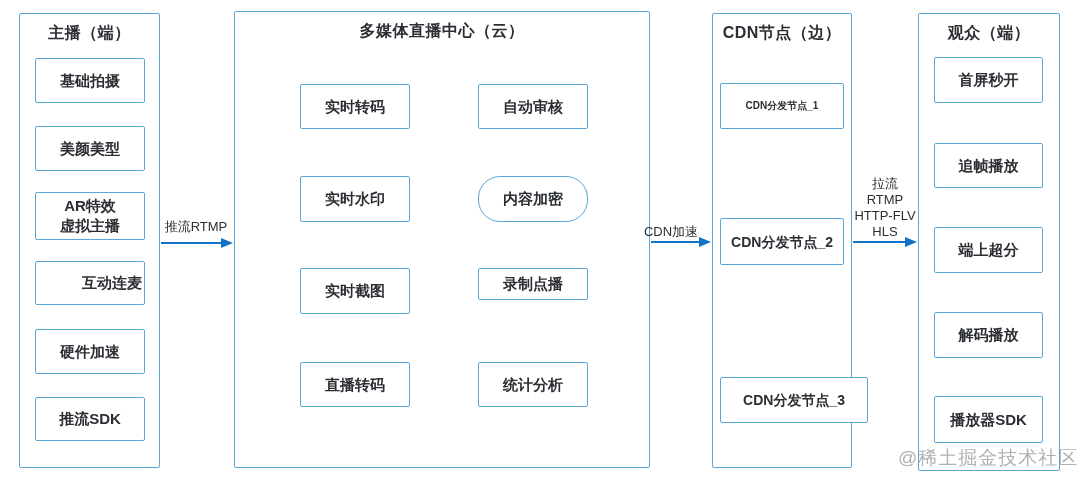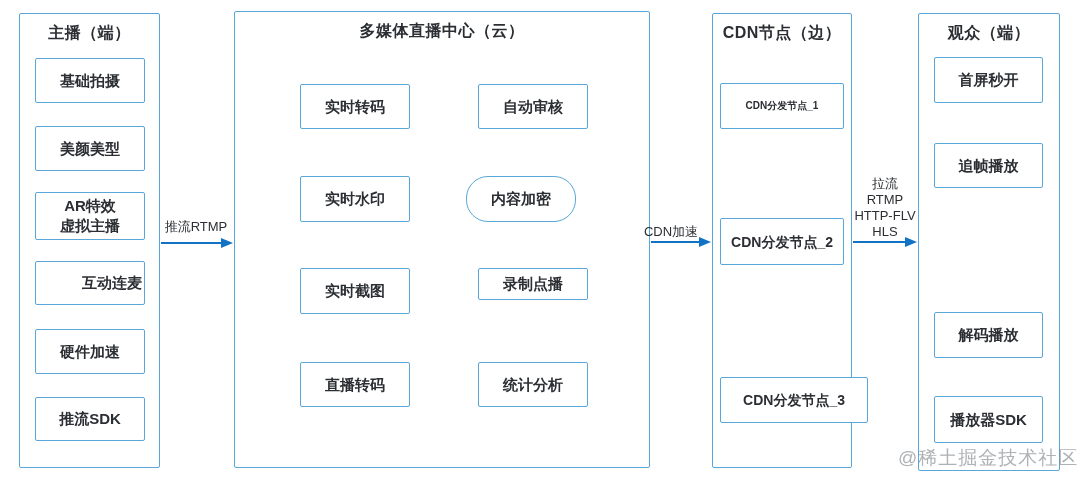--- a/index.html
+++ b/index.html
@@ -56,36 +56,37 @@
   <div class="node" style="left:35px;top:397px;width:110px;height:44px;">推流SDK</div>
 
   <div class="panel" style="left:234px;top:11px;width:416px;height:457px;">
     <div class="panel-title">多媒体直播中心（云）</div>
   </div>
   <div class="node" style="left:300px;top:176px;width:110px;height:46px;">实时水印</div>
   <div class="node" style="left:300px;top:84px;width:110px;height:45px;">实时转码</div>
   <div class="node" style="left:300px;top:268px;width:110px;height:46px;">实时截图</div>
   <div class="node" style="left:300px;top:362px;width:110px;height:45px;">直播转码</div>
   <div class="node" style="left:478px;top:84px;width:110px;height:45px;">自动审核</div>
-  <div class="node" style="left:466px;top:176px;width:110px;height:46px;border-radius:22px;">内容加密</div>
+  <div class="node" style="left:478px;top:176px;width:110px;height:46px;border-radius:22px;">内容加密</div>
   <div class="node" style="left:478px;top:268px;width:110px;height:32px;">录制点播</div>
   <div class="node" style="left:478px;top:362px;width:110px;height:45px;">统计分析</div>
 
   <div class="panel" style="left:712px;top:13px;width:140px;height:455px;">
     <div class="panel-title">CDN节点（边）</div>
   </div>
   <div class="node" style="left:720px;top:83px;width:124px;height:46px;font-size:10px;">CDN分发节点_1</div>
   <div class="node" style="left:720px;top:218px;width:124px;height:47px;font-size:14px;">CDN分发节点_2</div>
   <div class="node" style="left:720px;top:377px;width:148px;height:46px;font-size:14px;">CDN分发节点_3</div>
 
   <div class="panel" style="left:918px;top:13px;width:142px;height:458px;">
     <div class="panel-title">观众（端）</div>
   </div>
   <div class="node" style="left:934px;top:57px;width:109px;height:46px;">首屏秒开</div>
   <div class="node" style="left:934px;top:143px;width:109px;height:45px;">追帧播放</div>
+  <div class="node" style="left:934px;top:227px;width:109px;height:46px;">端上超分</div>
   <div class="node" style="left:934px;top:312px;width:109px;height:46px;">解码播放</div>
   <div class="node" style="left:934px;top:396px;width:109px;height:47px;">播放器SDK</div>
 
   <div class="arrow-label" style="left:158px;top:219px;width:76px;">推流RTMP</div>
   <div class="arrow" style="left:161px;top:242px;width:61px;">
       <span class="head"></span>
     </div>
 
   <div class="arrow-label" style="left:637px;top:224px;width:68px;">CDN加速</div>
   <div class="arrow" style="left:651px;top:241px;width:49px;">

